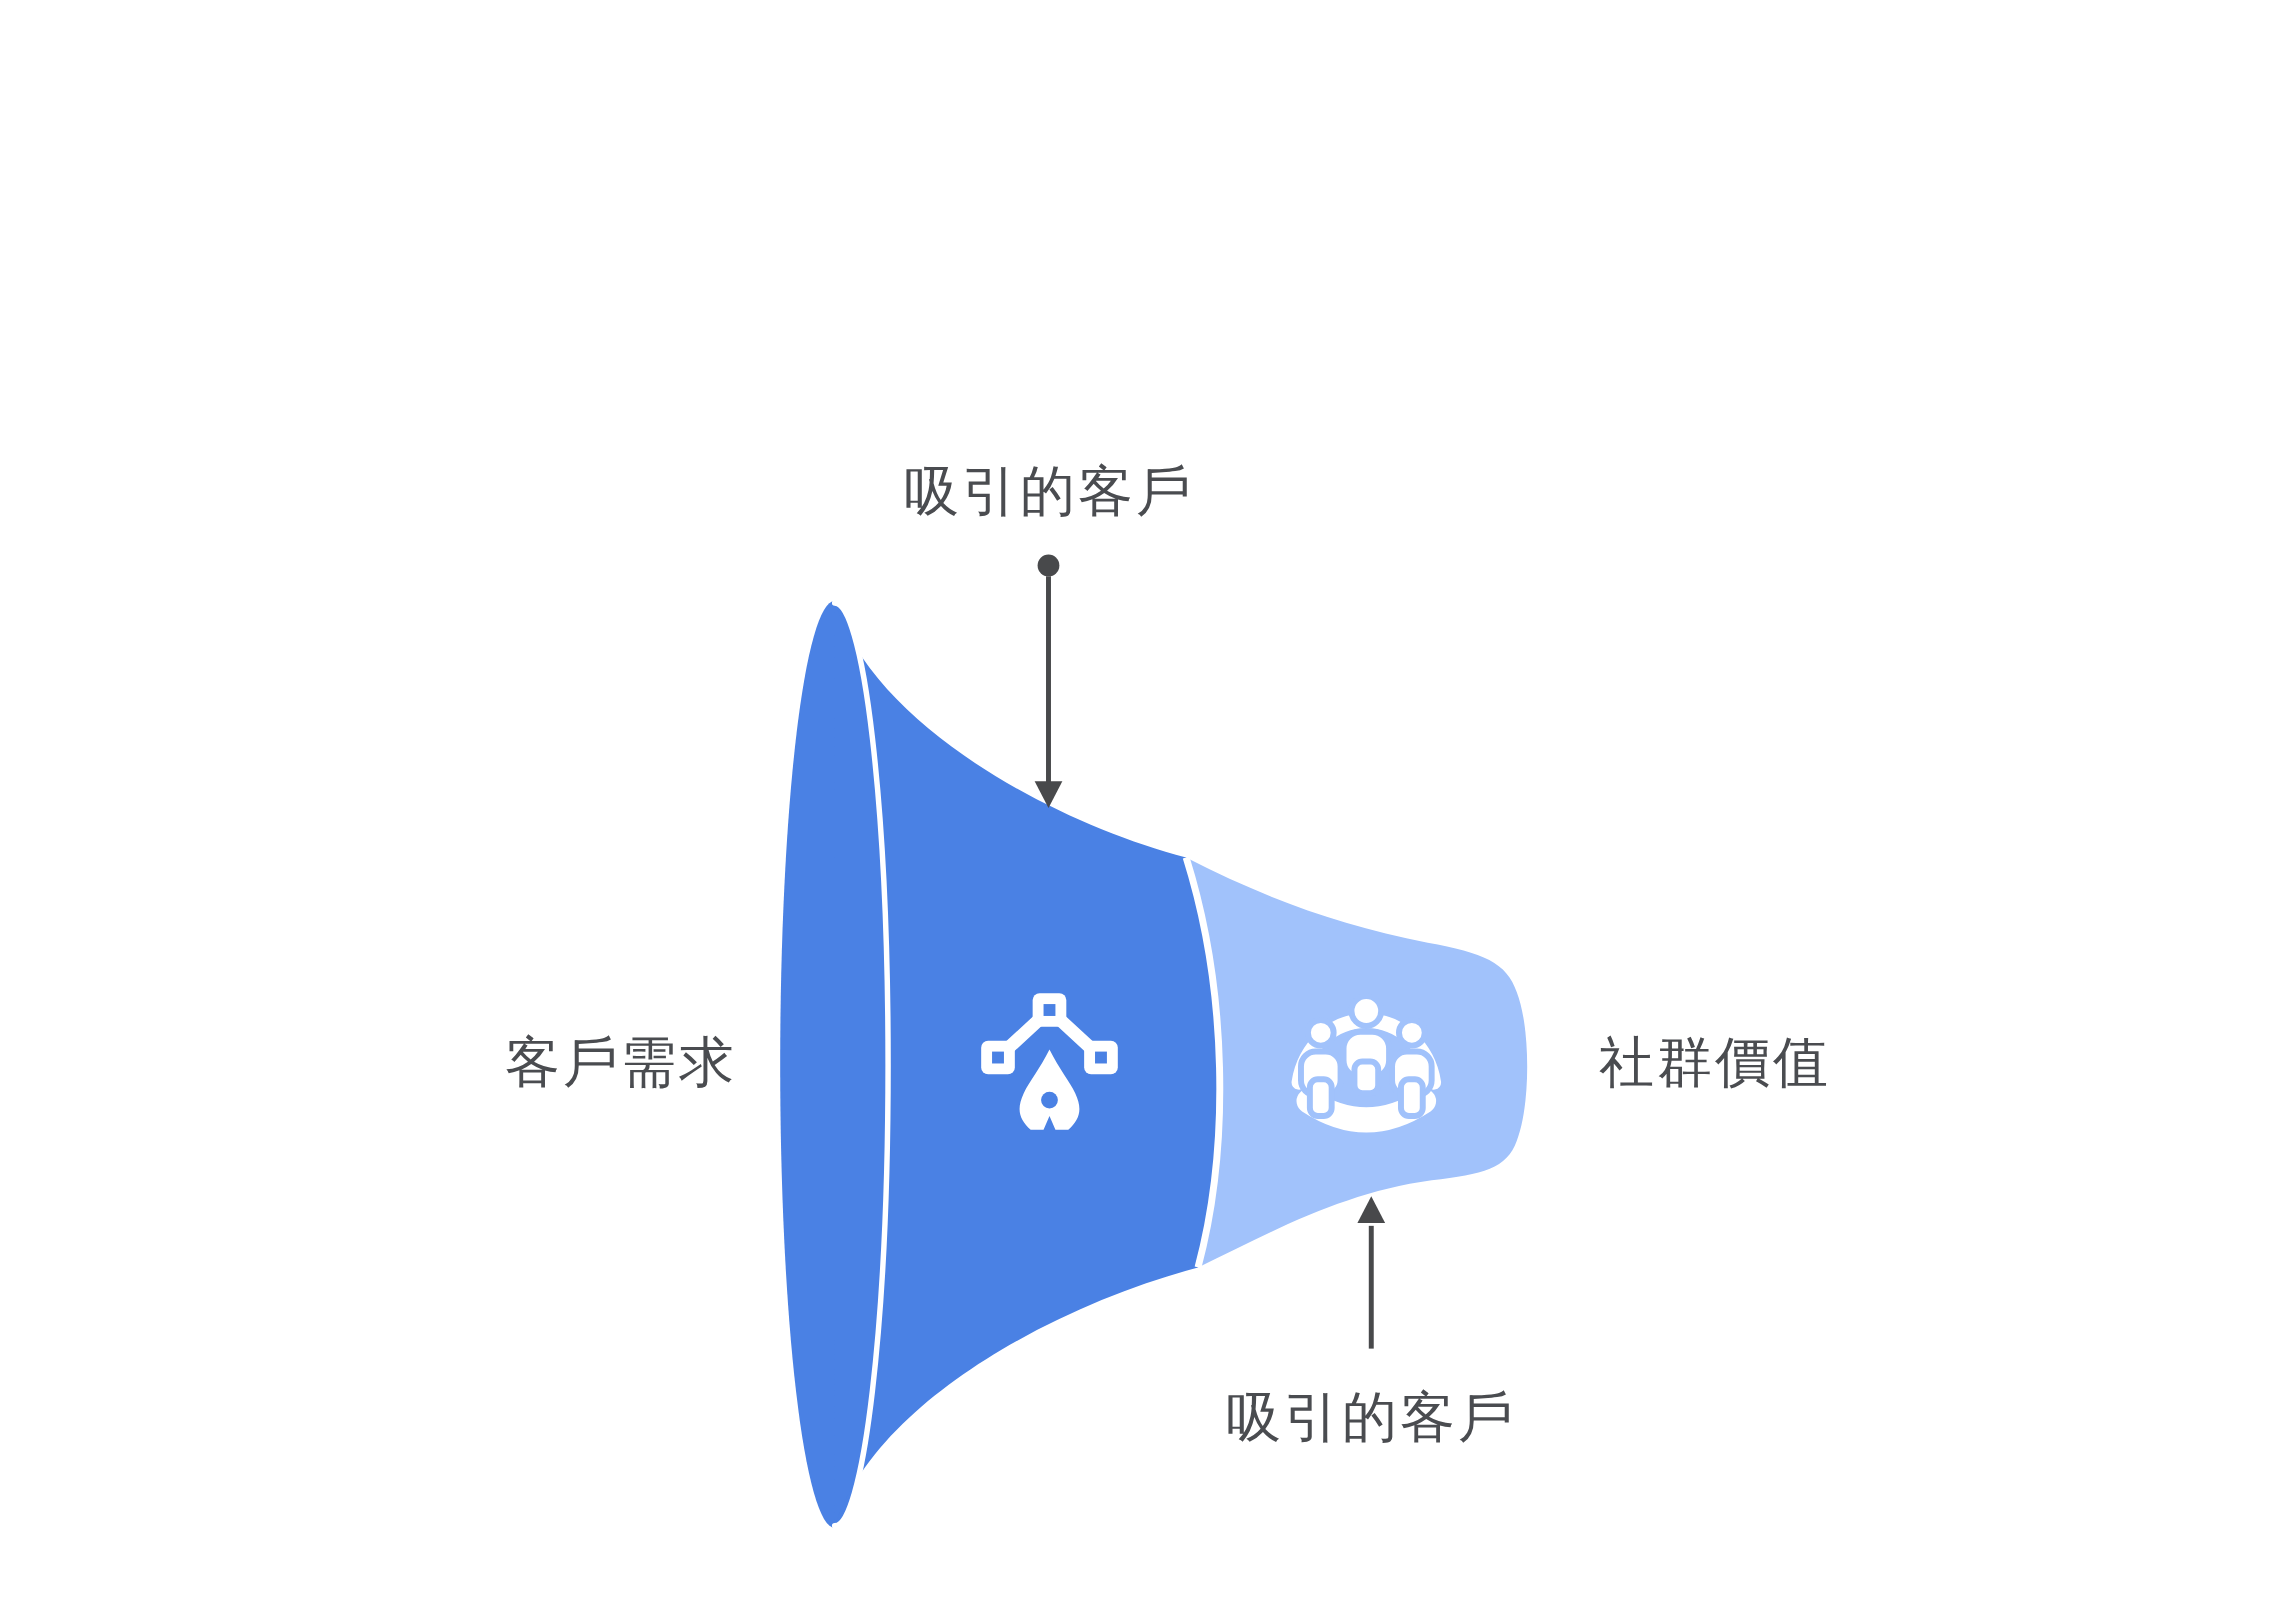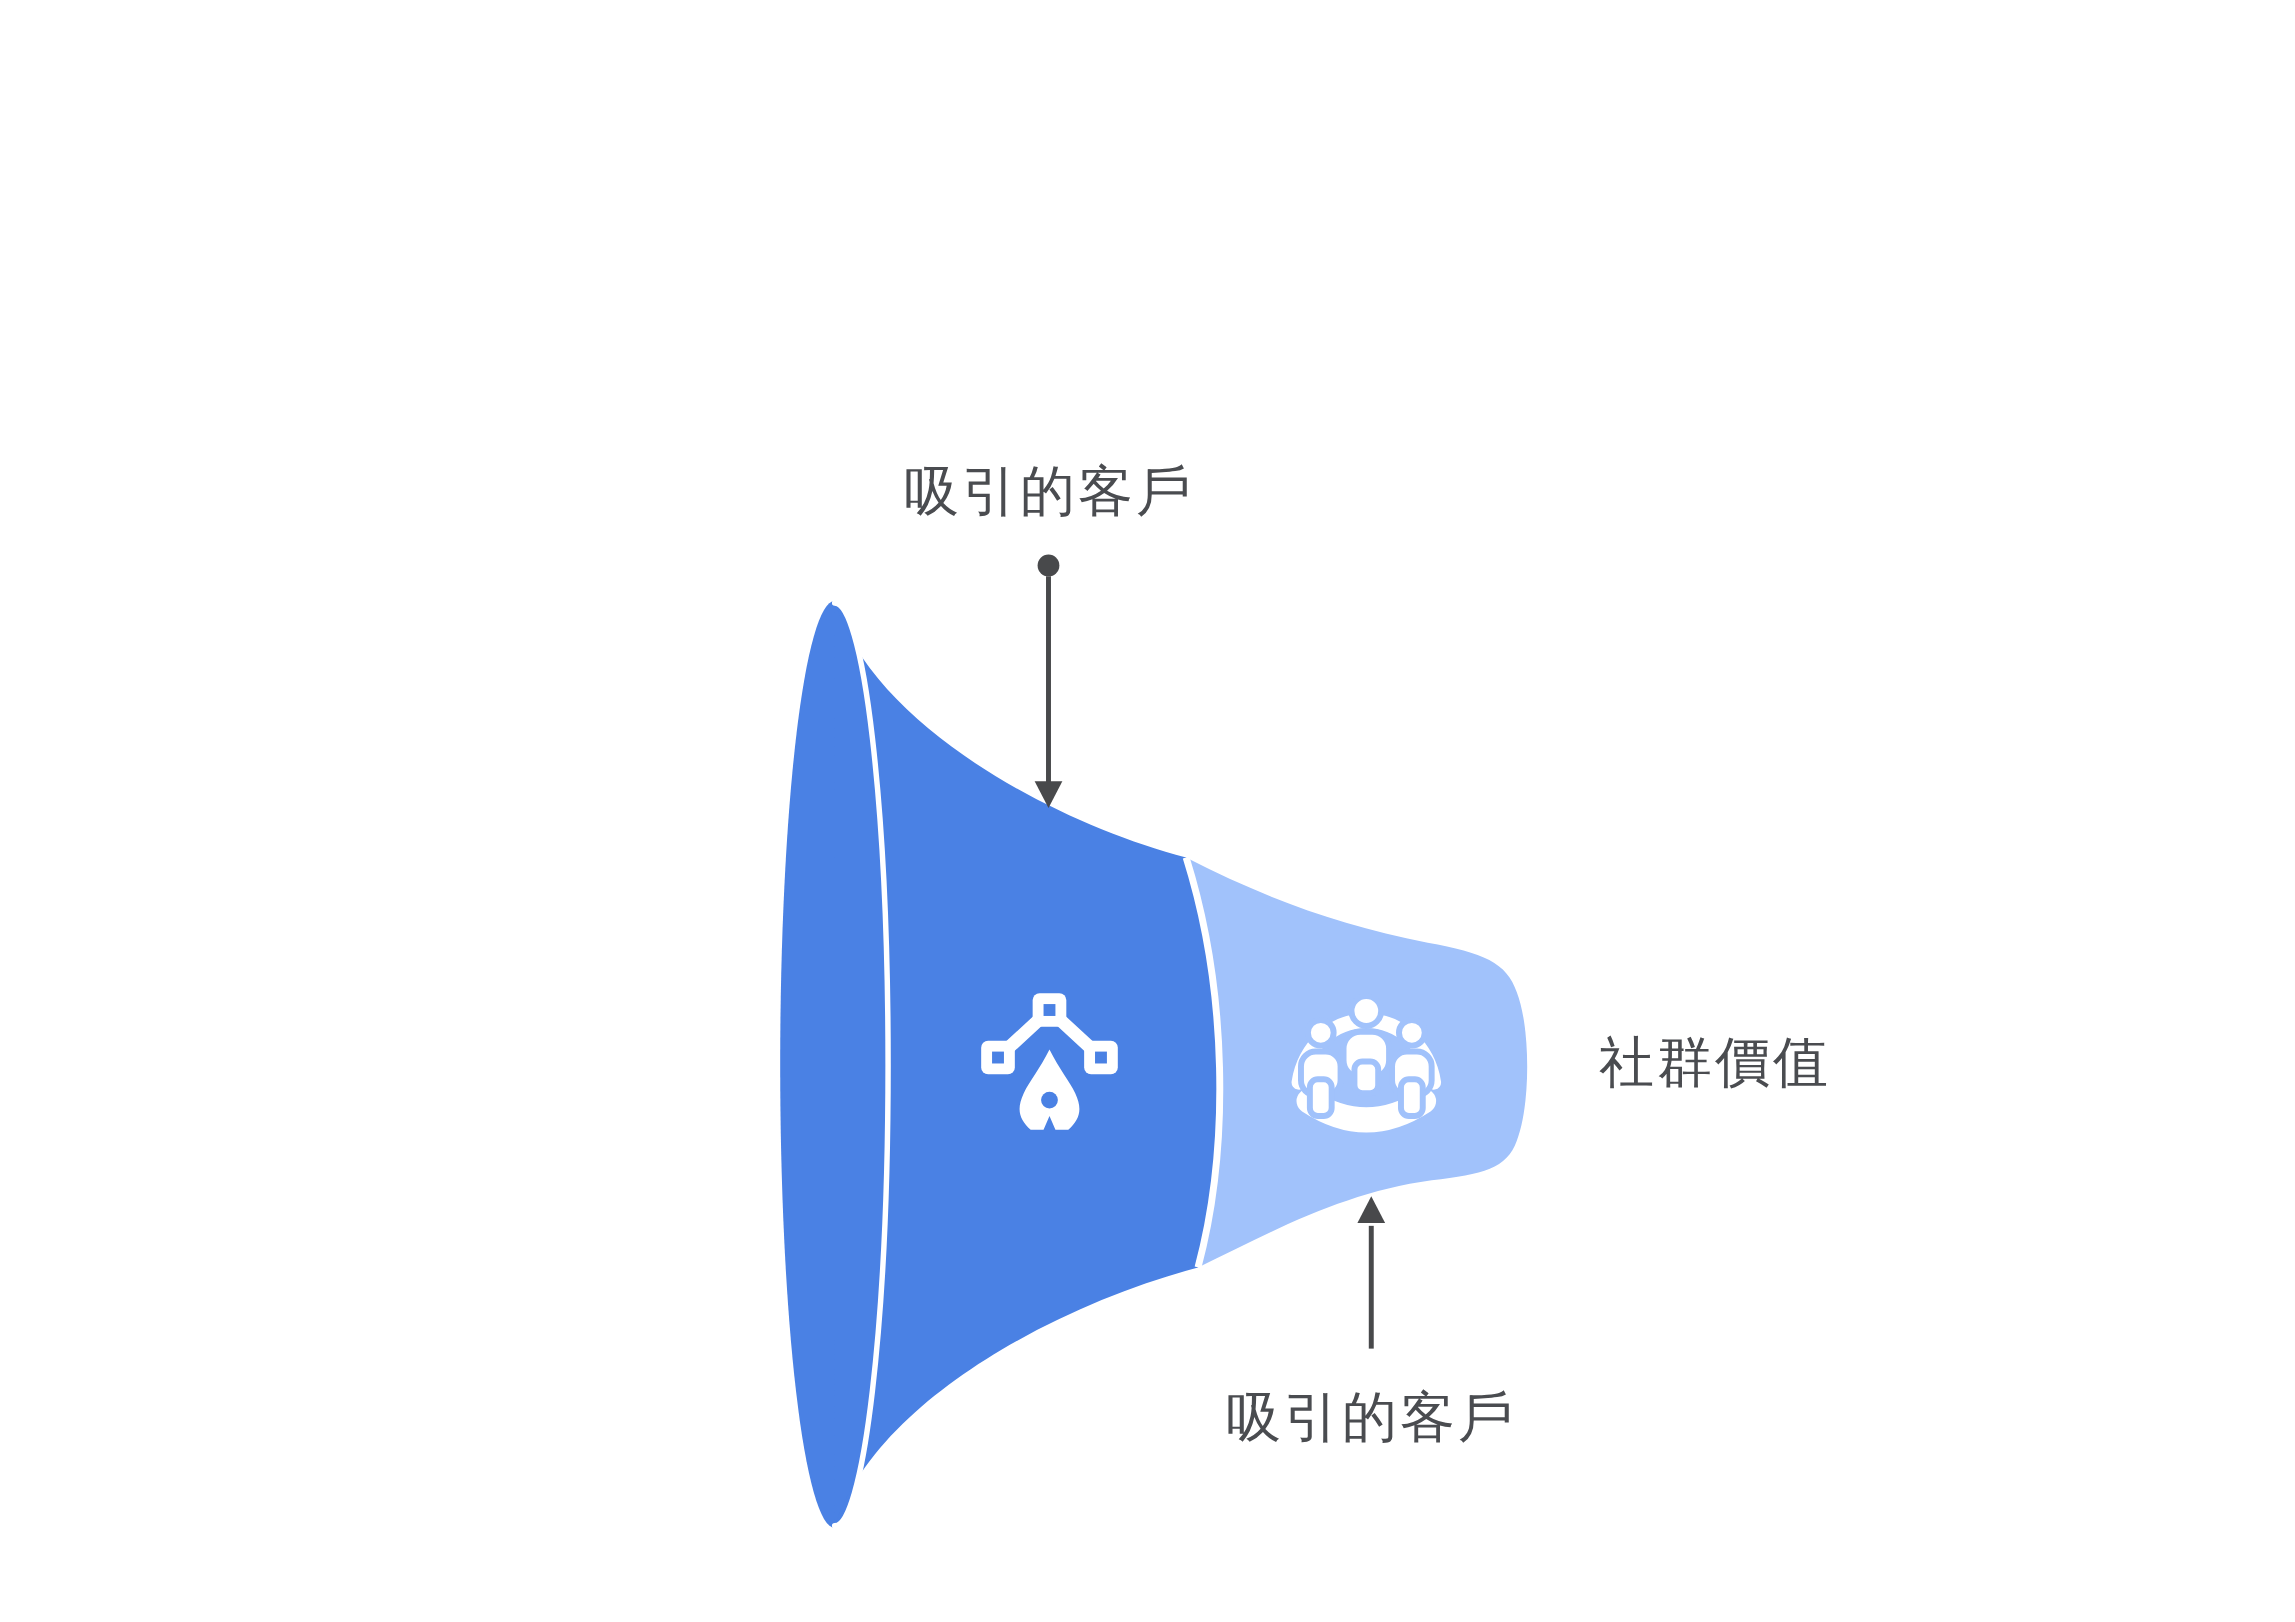--- a/index.html
+++ b/index.html
@@ -115,17 +115,18 @@
       <path class="fill-arrow" d="M 1059 816 L 1045 789 L 1073 789 Z"></path>
     </g>
 
     <g>
       <line class="stroke-arrow" stroke-width="5" x1="1385" y1="1362" x2="1385" y2="1238"></line>
       <path class="fill-arrow" d="M 1385 1208 L 1371 1235 L 1399 1235 Z"></path>
     </g>
   </svg>
 
   <div class="txt t-top">吸引的客戶</div>
+  <div class="txt t-left">客戶需求</div>
   <div class="txt t-right">社群價值</div>
   <div class="txt t-bottom">吸引的客戶</div>
 
 </div>
 
 
 </body></html>

